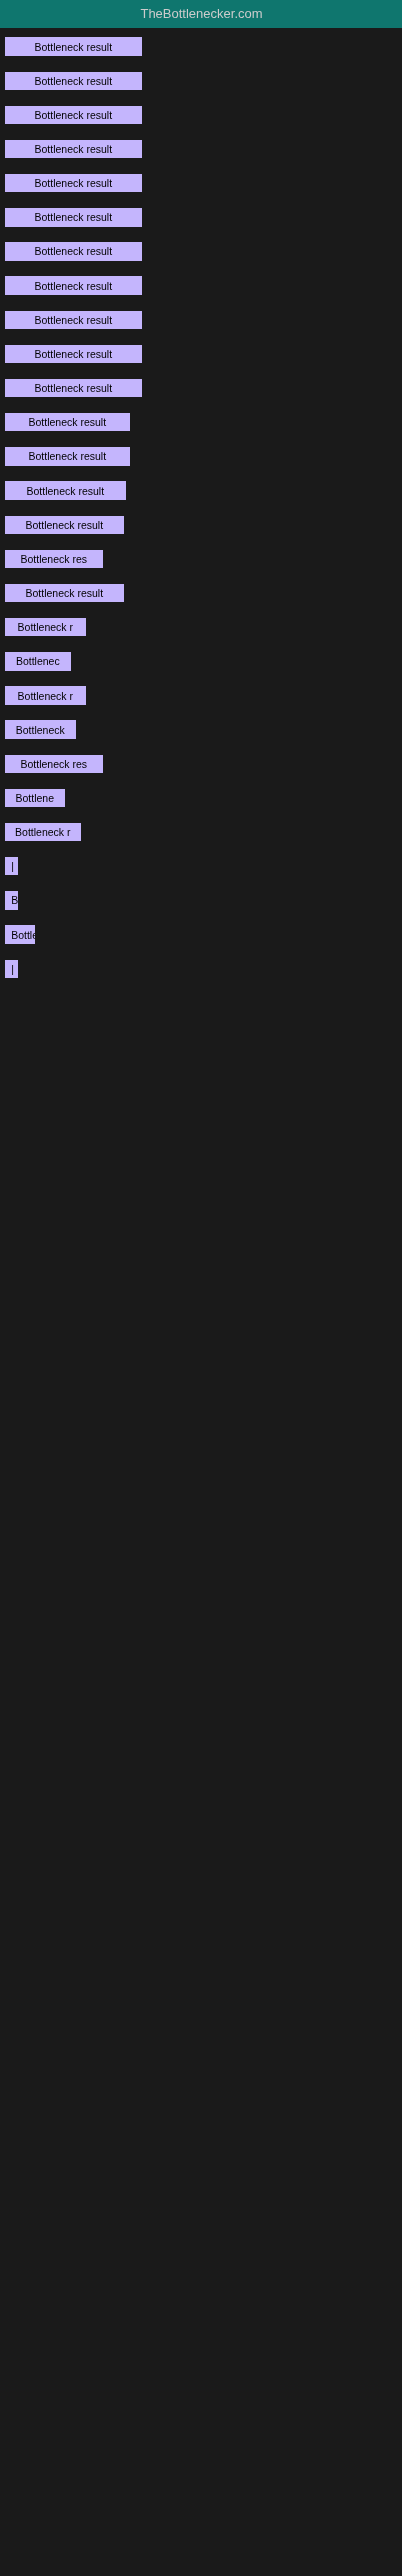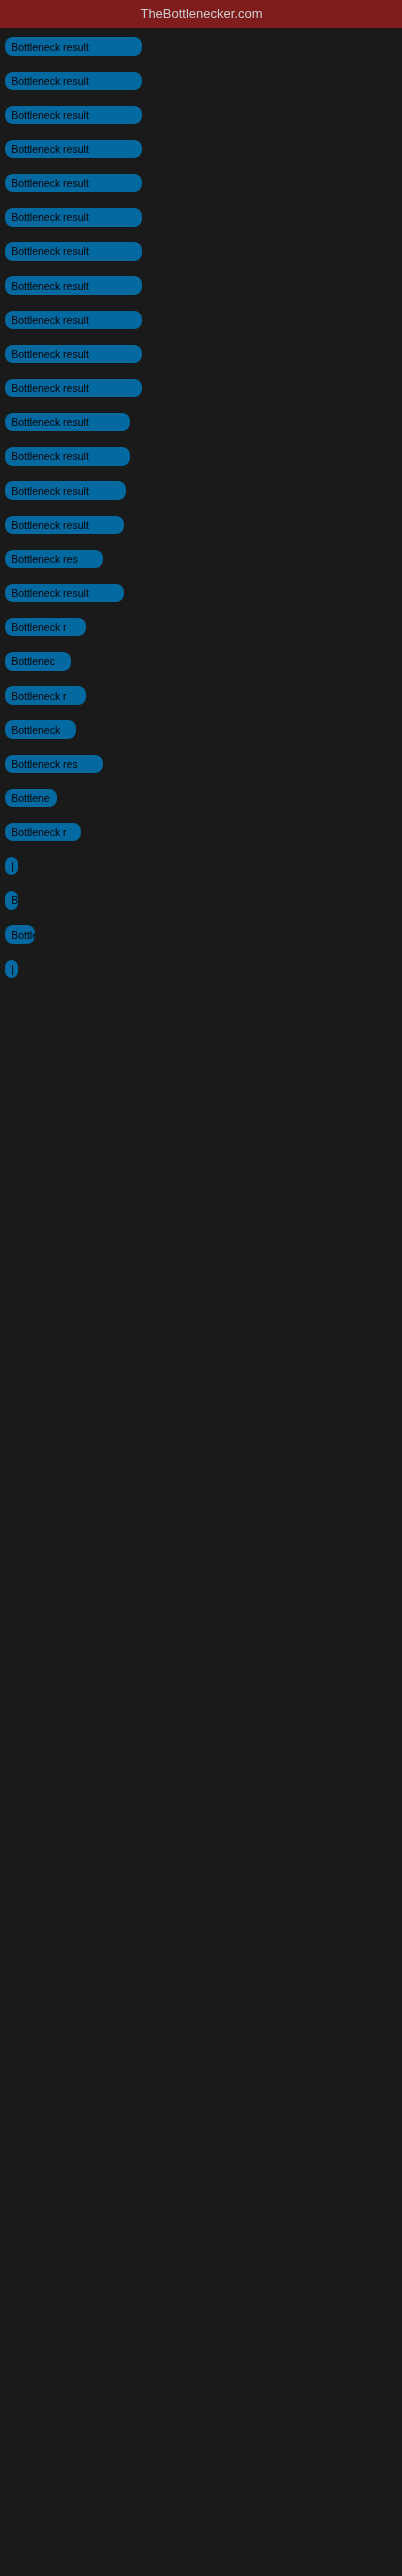--- a/index.html
+++ b/index.html
@@ -12,32 +12,33 @@
       width: 403px;
       min-height: 2576px;
       font-family: Arial, sans-serif;
       position: relative;
     }
     .page-title {
       text-align: center;
       color: #cccccc;
       font-size: 13px;
       padding: 6.4px 0;
-      background-color: #7f1d1d;
+      background-color: #0f766e;
     }
     .bottleneck-badge {
       display: inline-block;
-      background-color: #0369a1;
+      background-color: #c4b5fd;
       color: #000000;
       font-size: 10.5px;
       font-weight: normal;
       padding: 3.2px 6.4px;
-      border-radius: 8px;
+      border-radius: 0;
       white-space: nowrap;
       overflow: hidden;
+      text-align: center;
     }
     .items-container {
       padding: 3.2px 0 0 3.2px;
     }
     .item-row {
       padding: 6.4px 0 6.4px 1.6px;
     }
   </style>
 </head>
 <body>
@@ -62,20 +63,20 @@
     <div class="item-row"><div class="bottleneck-badge" style="max-width: 125px; width: 125px;">Bottleneck result</div></div>
     <div class="item-row"><div class="bottleneck-badge" style="max-width: 121px; width: 121px;">Bottleneck result</div></div>
     <div class="item-row"><div class="bottleneck-badge" style="max-width: 119px; width: 119px;">Bottleneck result</div></div>
     <div class="item-row"><div class="bottleneck-badge" style="max-width: 98px; width: 98px;">Bottleneck res</div></div>
     <div class="item-row"><div class="bottleneck-badge" style="max-width: 119px; width: 119px;">Bottleneck result</div></div>
     <div class="item-row"><div class="bottleneck-badge" style="max-width: 81px; width: 81px;">Bottleneck r</div></div>
     <div class="item-row"><div class="bottleneck-badge" style="max-width: 66px; width: 78px;">Bottlenec</div></div>
     <div class="item-row"><div class="bottleneck-badge" style="max-width: 81px; width: 81px;">Bottleneck r</div></div>
     <div class="item-row"><div class="bottleneck-badge" style="max-width: 71px; width: 82px;">Bottleneck</div></div>
     <div class="item-row"><div class="bottleneck-badge" style="max-width: 98px; width: 98px;">Bottleneck res</div></div>
-    <div class="item-row"><div class="bottleneck-badge" style="max-width: 60px; width: 52px;">Bottlene</div></div>
+    <div class="item-row"><div class="bottleneck-badge" style="max-width: 60px; width: 60px;">Bottlene</div></div>
     <div class="item-row"><div class="bottleneck-badge" style="max-width: 76px; width: 76px;">Bottleneck r</div></div>
     <div class="item-row"><div class="bottleneck-badge" style="max-width: 8px; width: 8px;">|</div></div>
     <div class="item-row"><div class="bottleneck-badge" style="max-width: 13px; width: 13px;">B</div></div>
     <div class="item-row"><div class="bottleneck-badge" style="max-width: 42px; width: 30px;">Bottle</div></div>
     <div class="item-row"><div class="bottleneck-badge" style="max-width: 8px; width: 8px;">|</div></div>
   </div>
 
 
 </body></html>

